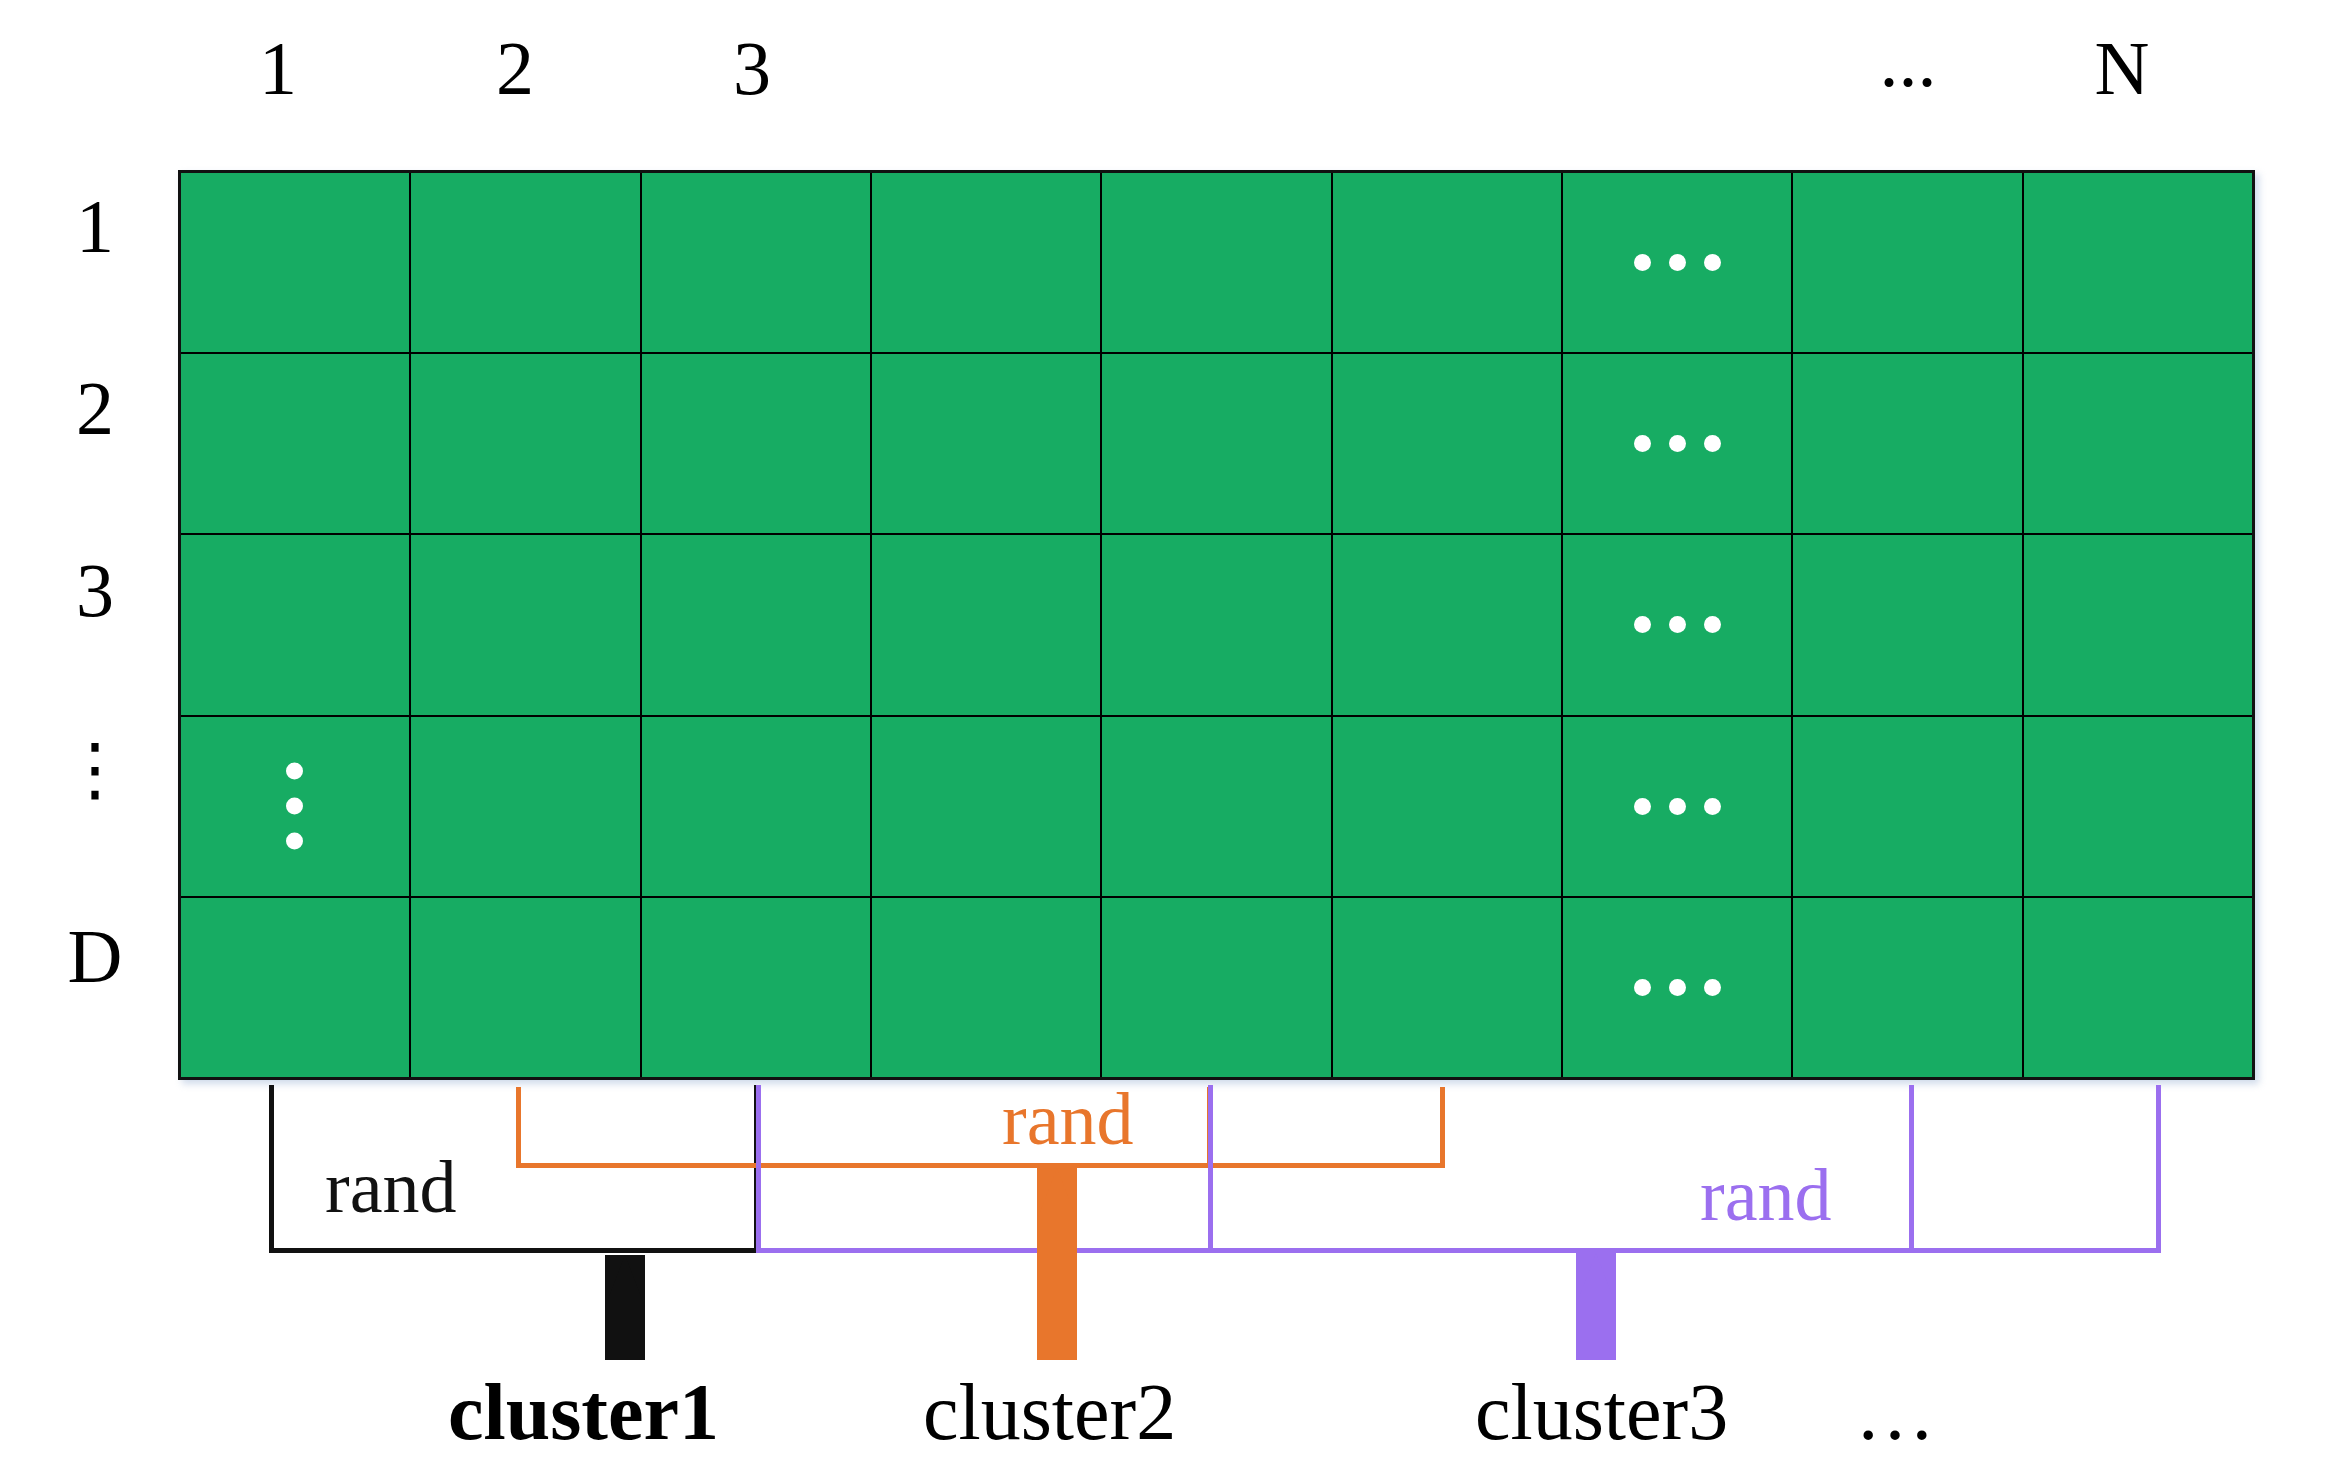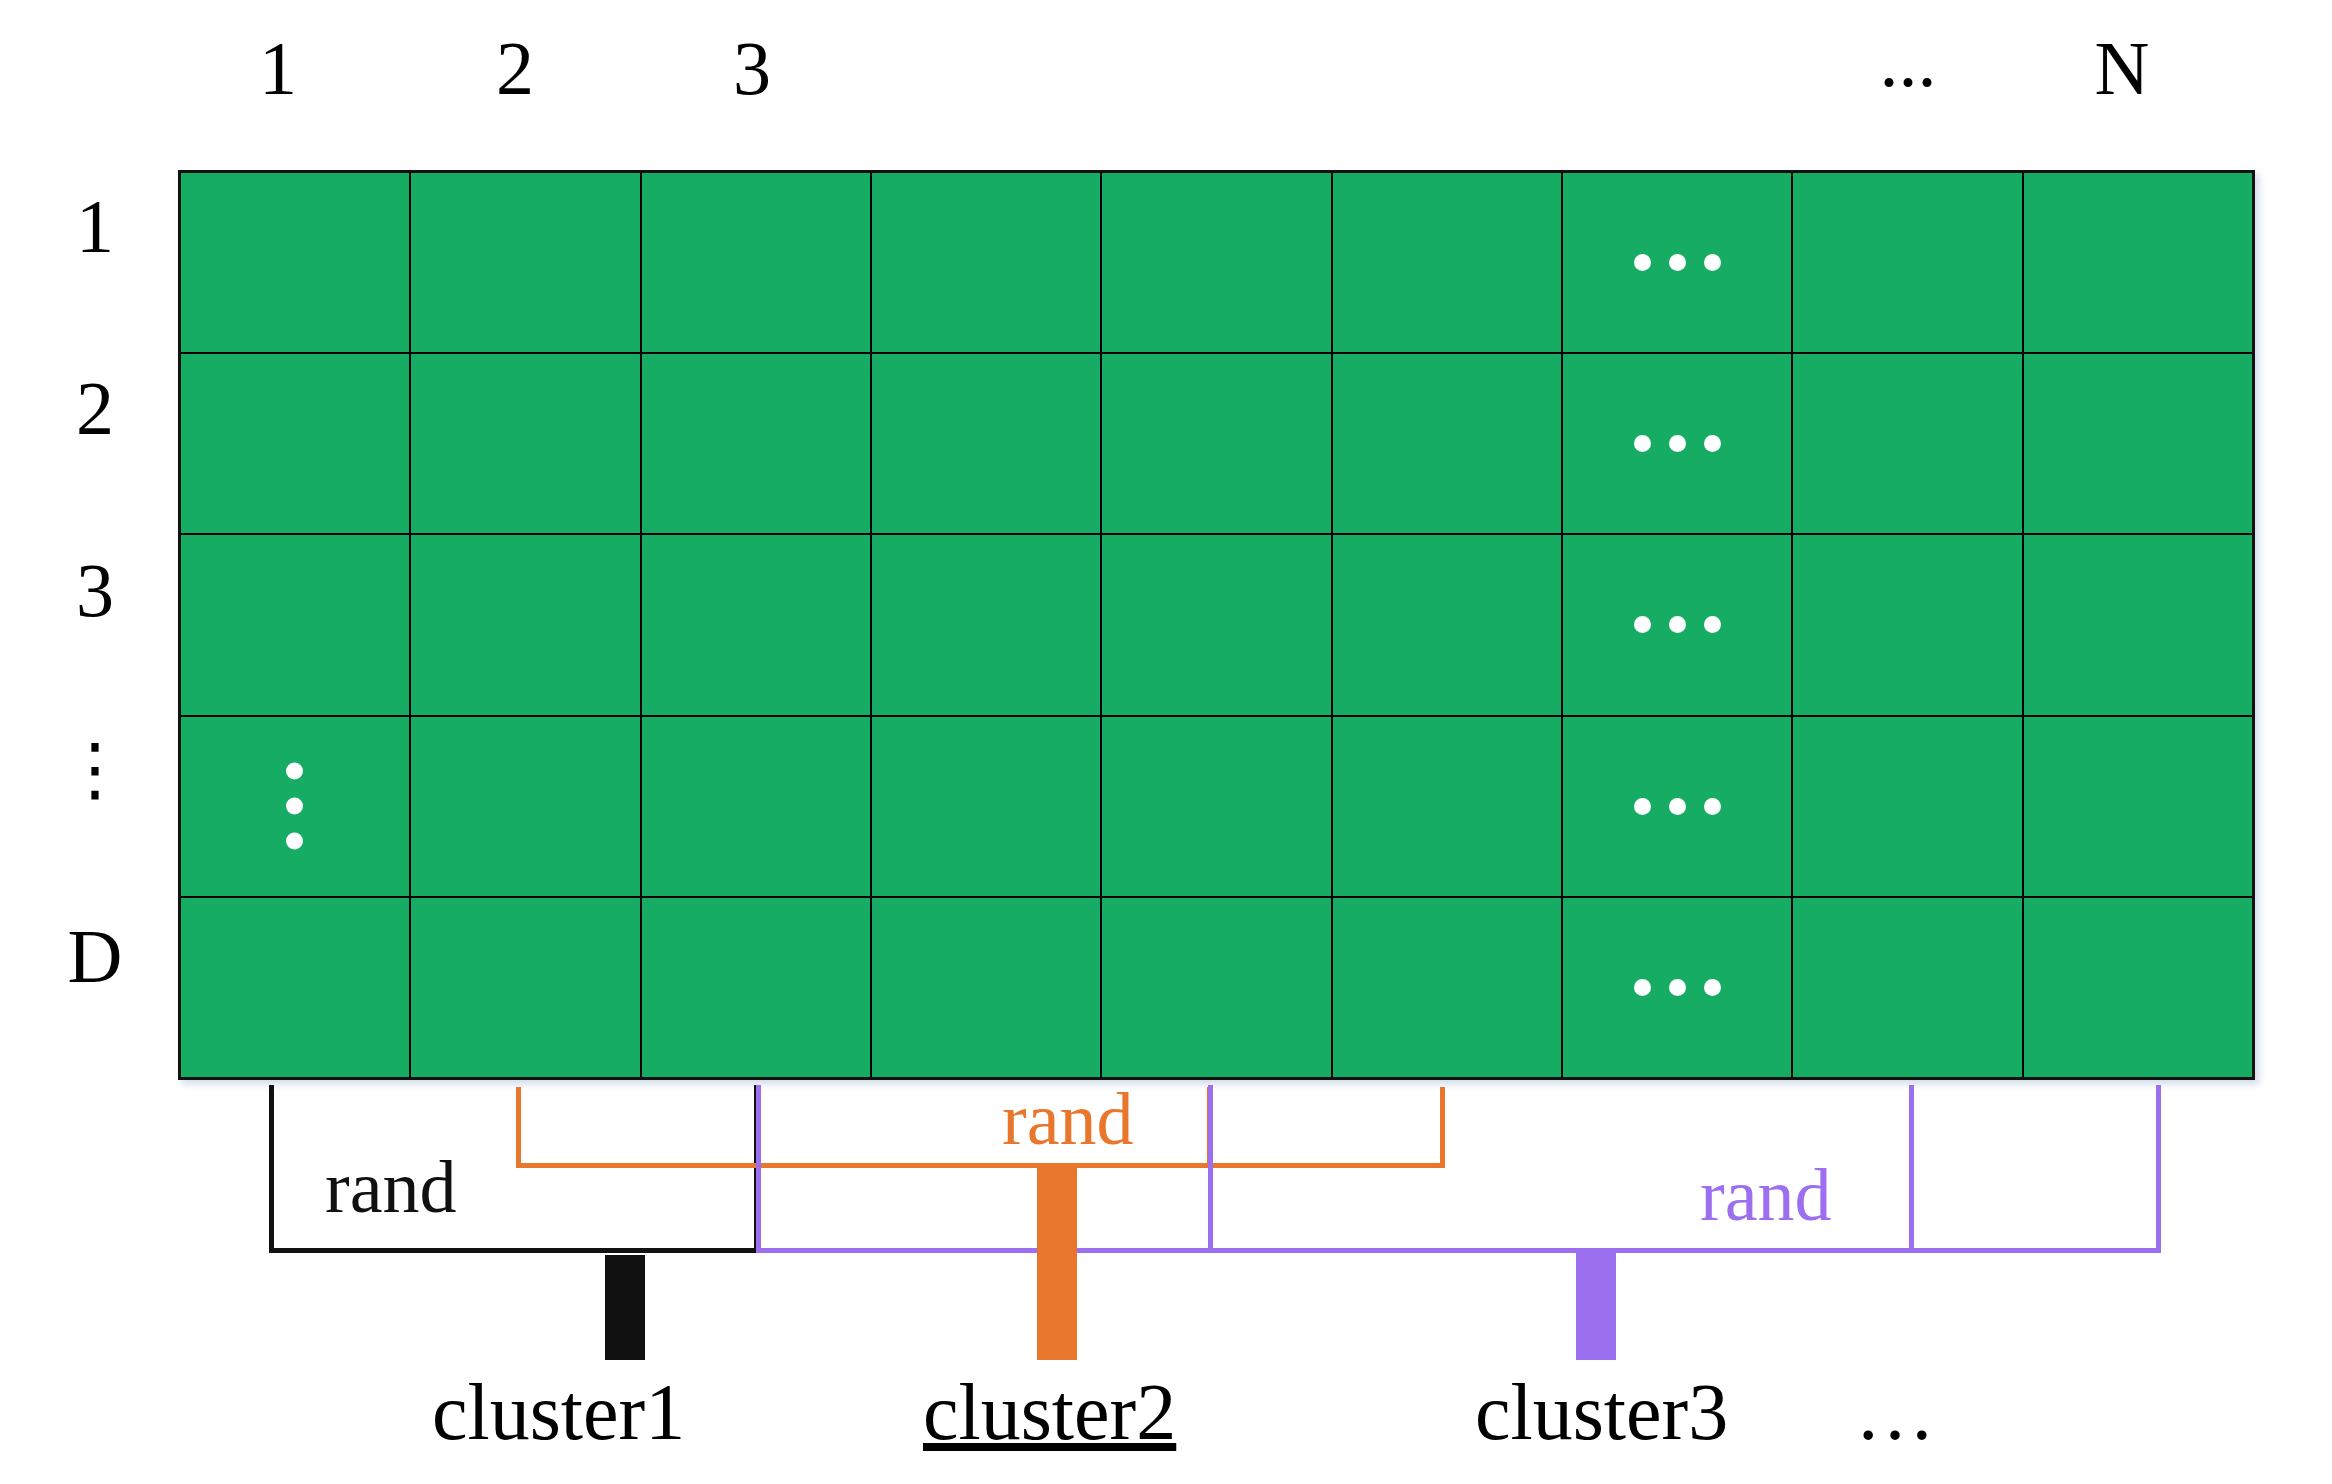--- a/index.html
+++ b/index.html
@@ -238,18 +238,18 @@
   </div>
   <div class="arrow org" style="left:1037px;top:1168px;height:192px;">
     <div class="head"></div>
     <div class="shaft" style="top:40px;height:152px;"></div>
   </div>
   <div class="arrow pur" style="left:1576px;top:1253px;height:107px;">
     <div class="head"></div>
     <div class="shaft" style="top:40px;height:67px;"></div>
   </div>
 
-  <div class="cluster-label" style="left:432px;top:1372px;">cluster1</div>
-  <div class="cluster-label" style="left:923px;top:1372px;text-decoration:underline;">cluster2</div>
+  <div class="cluster-label" style="left:448px;top:1372px;font-weight:bold;">cluster1</div>
+  <div class="cluster-label" style="left:923px;top:1372px;">cluster2</div>
   <div class="cluster-label" style="left:1443px;top:1372px;margin-left:32px;">cluster3</div>
   <div class="cluster-label" style="left:1855px;top:1372px;">…</div>
 
 </div>
 
 </body></html>

